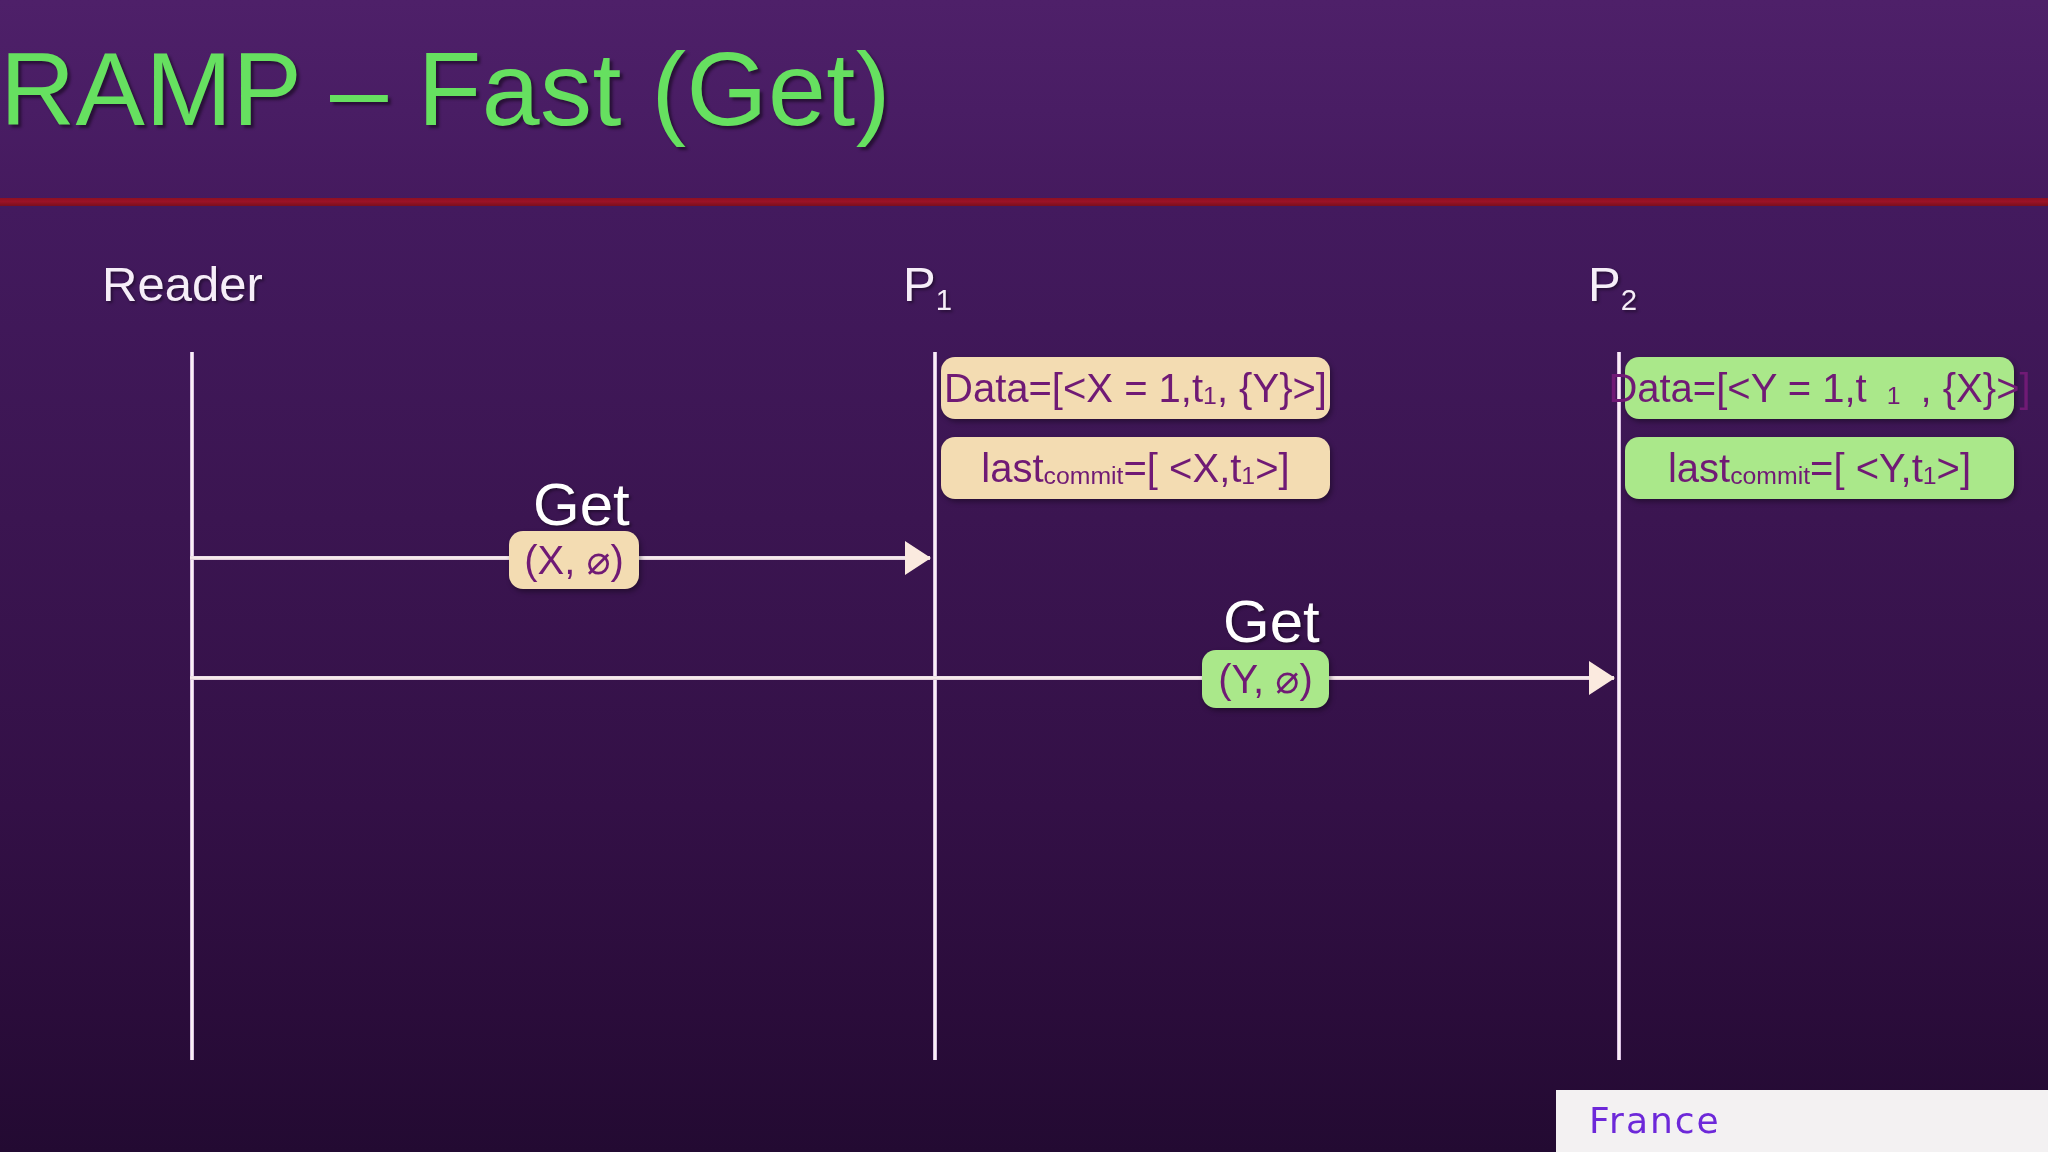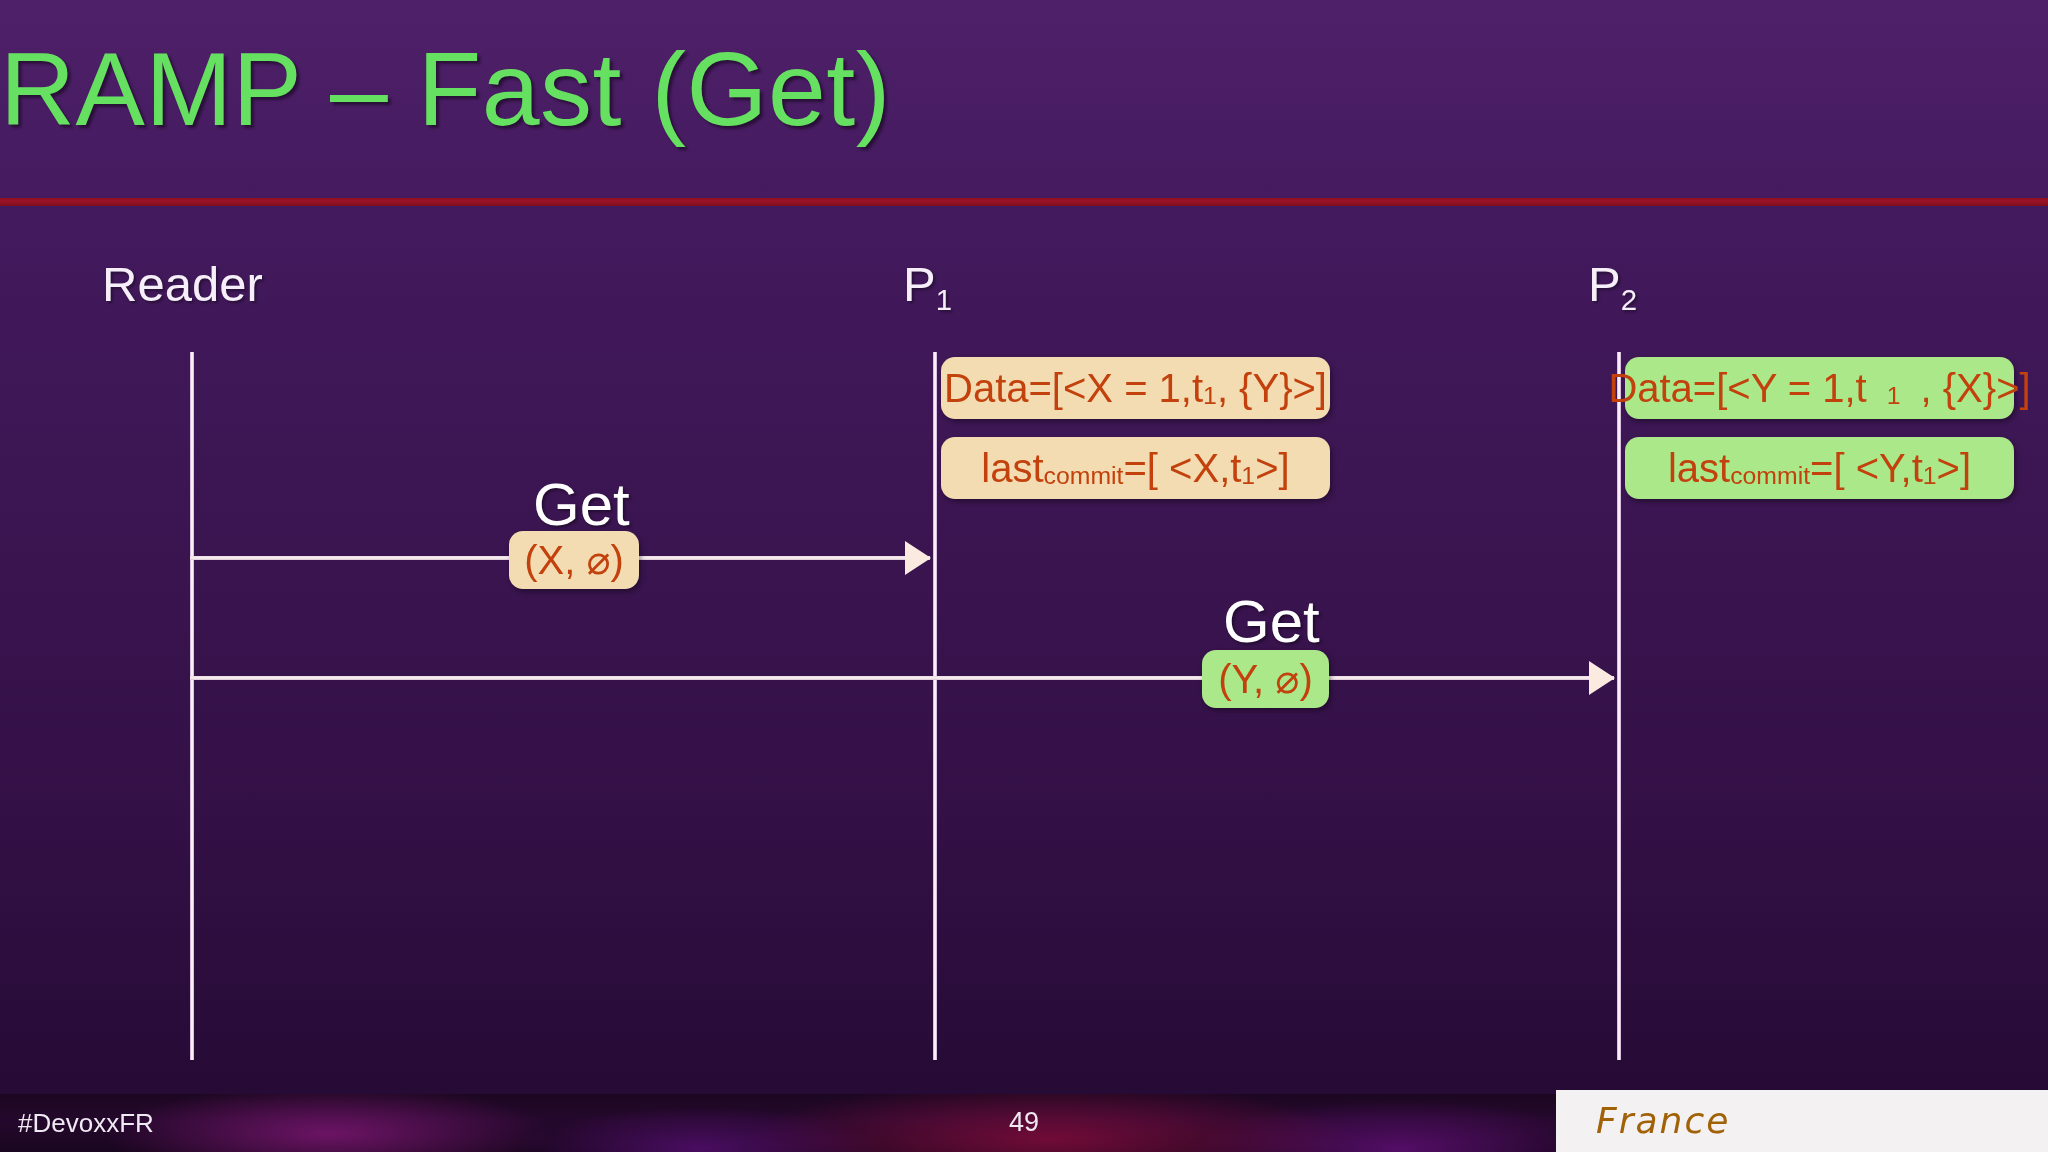--- a/index.html
+++ b/index.html
@@ -83,21 +83,21 @@
     color: #ffffff;
     font-size: 60px;
     white-space: nowrap;
     text-shadow: 2px 2px 3px rgba(0,0,0,0.4);
   }
 
   
   .vbox {
     position: absolute;
     border-radius: 14px;
-    color: #c2410c;
+    color: #701a75;
     font-size: 40px;
     line-height: 1;
     display: flex;
     align-items: center;
     justify-content: center;
     white-space: nowrap;
     box-shadow: 2px 3px 5px rgba(0,0,0,0.35);
     padding: 0 16px;
     box-sizing: border-box;
     text-align: right;
@@ -164,25 +164,24 @@
   #logo-tm {
     font-size: 15px;
     color: #2a2a2a;
     vertical-align: super;
     letter-spacing: 0;
     margin-left: 2px;
   }
   #logo-france {
     font-family: "DejaVu Sans", sans-serif;
     font-size: 36px;
-    color: #a16207;
+    color: #6d28d9;
     letter-spacing: 2px;
-    margin-left: 16px;
+    margin-left: 9px;
     line-height: 1;
-    font-style: italic;
   }
 </style>
 </head>
 <body>
 
 <div id="slide">
 
   <div id="title-band"></div>
   <div id="title-text">RAMP – Fast (Get)</div>
   <div id="title-rule"></div>
@@ -233,22 +232,18 @@
   <div class="msg-line" style="left:190px; top:556px; width:740px;"></div>
   <div class="msg-arrow" style="left:905px; top:541px;"></div>
   <div class="msg-caption" style="left:533px; top:470px;">Get</div>
   <div class="vbox peach" style="left:509px; top:531px; width:130px; height:58px;">(X, ⌀)</div>
 
   <div class="msg-line" style="left:190px; top:676px; width:1424px;"></div>
   <div class="msg-arrow" style="left:1589px; top:661px;"></div>
   <div class="msg-caption" style="left:1223px; top:587px;">Get</div>
   <div class="vbox green" style="left:1202px; top:650px; width:127px; height:58px;">(Y, ⌀)</div>
 
-  <div id="footer">
-    <div id="footer-hashtag">#DevoxxFR</div>
-    <div id="footer-pagenum">49</div>
-  </div>
 
   <div id="logo-plate">
     <span id="logo-france">France</span>
   </div>
 
 </div>
 
 </body></html>

